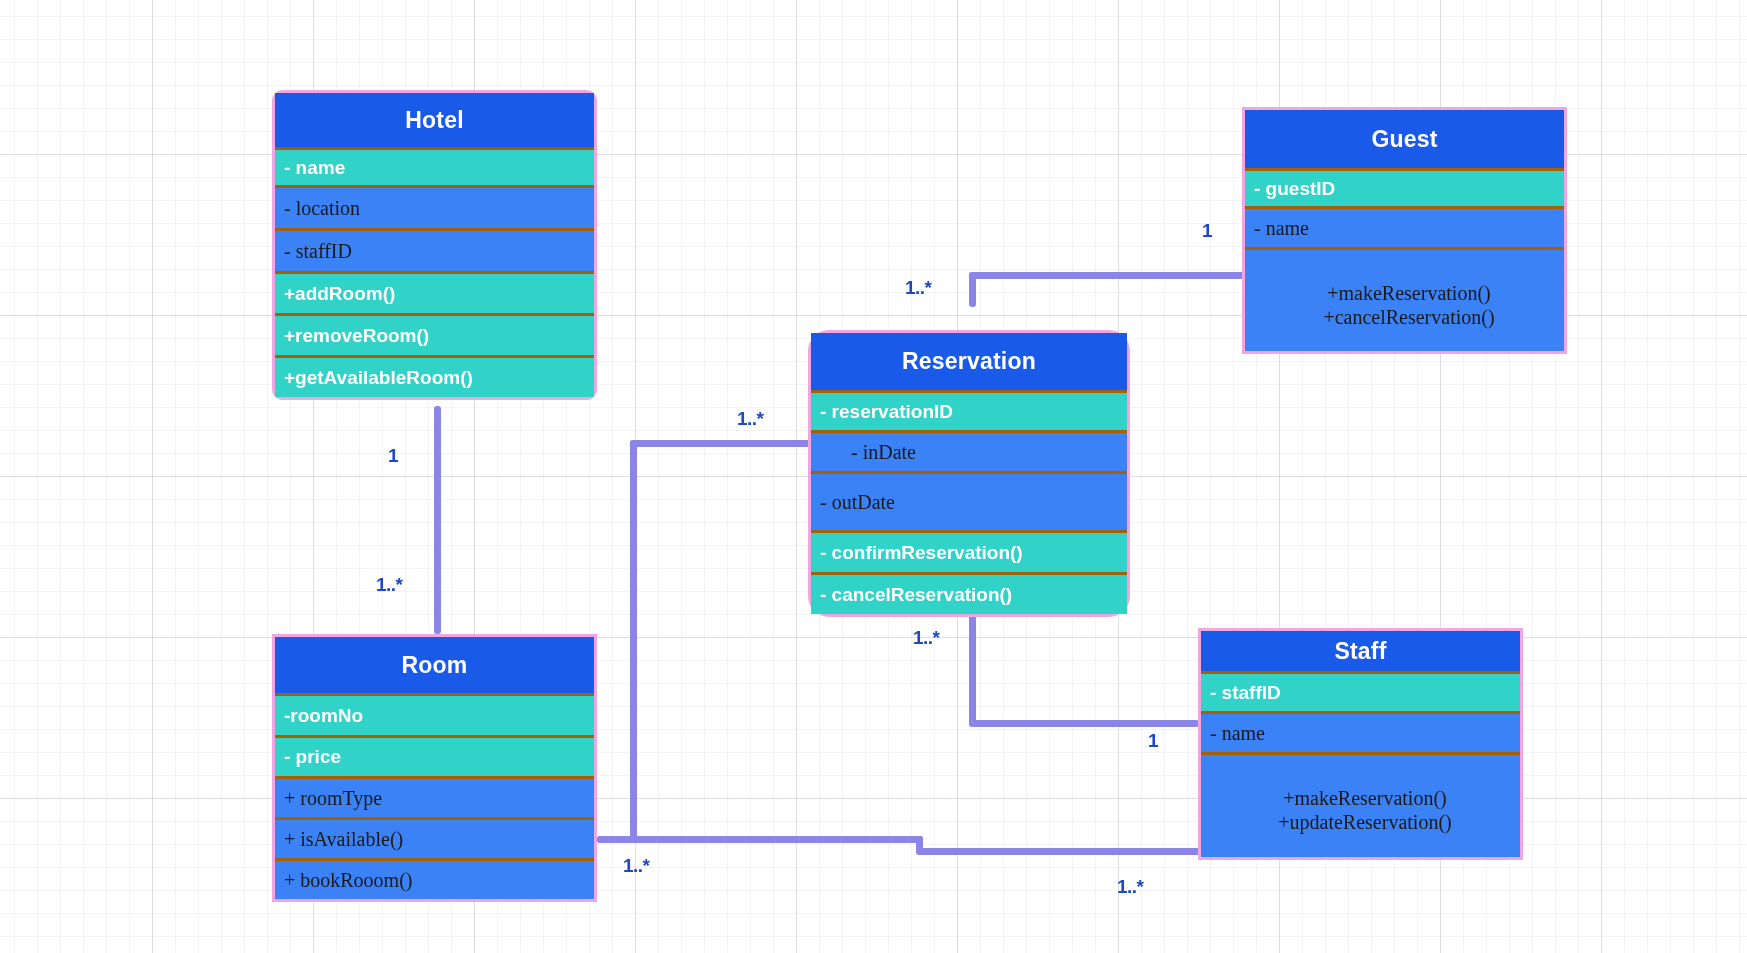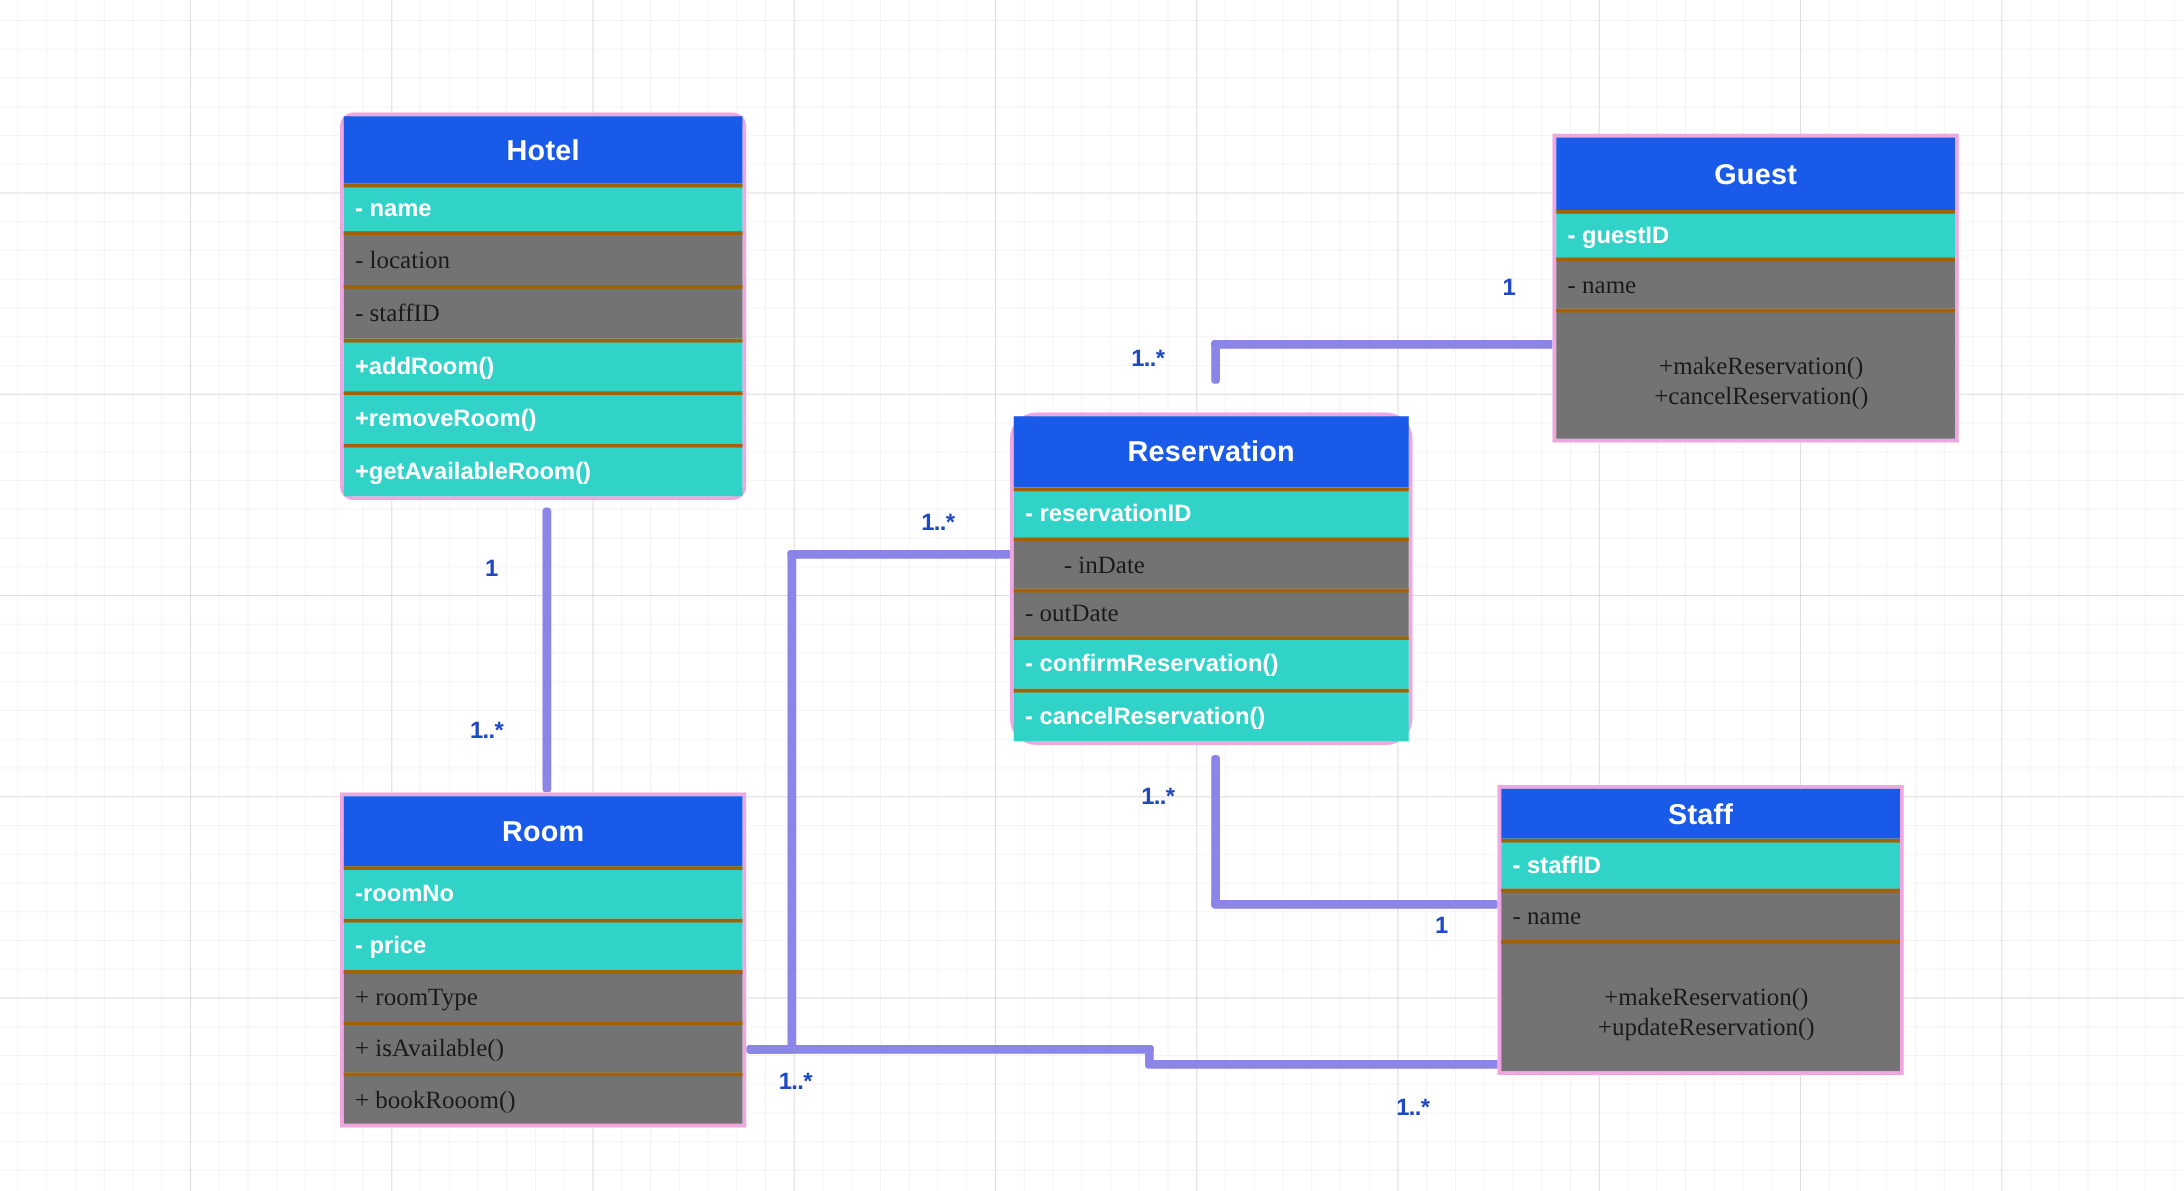--- a/index.html
+++ b/index.html
@@ -67,21 +67,21 @@
     box-sizing: border-box;
   }
   .row {
     box-sizing: border-box;
     display: flex;
     align-items: center;
     padding-left: 9px;
     border-top: 3px solid #a16207;
   }
   .row.plain {
-    background: #737373;
+    background: #3b82f6;
     color: #1a1a1a;
     font-family: "Liberation Serif", serif;
     font-size: 20px;
   }
   .row.hl {
     background: #31d2c8;
     color: #ffffff;
     font-family: "Liberation Sans", sans-serif;
     font-weight: bold;
     font-size: 19px;
@@ -145,21 +145,21 @@
     <div class="row plain multiline" style="height:104px;">
       <span class="ln" style="margin-top:22px;">+makeReservation()</span>
       <span class="ln">+cancelReservation()</span>
     </div>
   </div>
 
   <div class="uml" style="left:808px; top:330px; width:322px;border-radius:21px;">
     <div class="uml-title" style="height:57px;">Reservation</div>
     <div class="row hl" style="height:40px;">- reservationID</div>
     <div class="row plain" style="height:41px;padding-left:40px;">- inDate</div>
-    <div class="row plain" style="height:38px;">- outDate</div>
+    <div class="row plain" style="height:59px;">- outDate</div>
     <div class="row hl" style="height:42px;">- confirmReservation()</div>
     <div class="row hl" style="height:42px;">- cancelReservation()</div>
   </div>
 
   <div class="uml" style="left:272px; top:634px; width:325px;">
     <div class="uml-title" style="height:56px;">Room</div>
     <div class="row hl" style="height:42px;">-roomNo</div>
     <div class="row hl" style="height:41px;">- price</div>
     <div class="row plain" style="height:41px;">+  roomType</div>
     <div class="row plain" style="height:41px;">+  isAvailable()</div>

